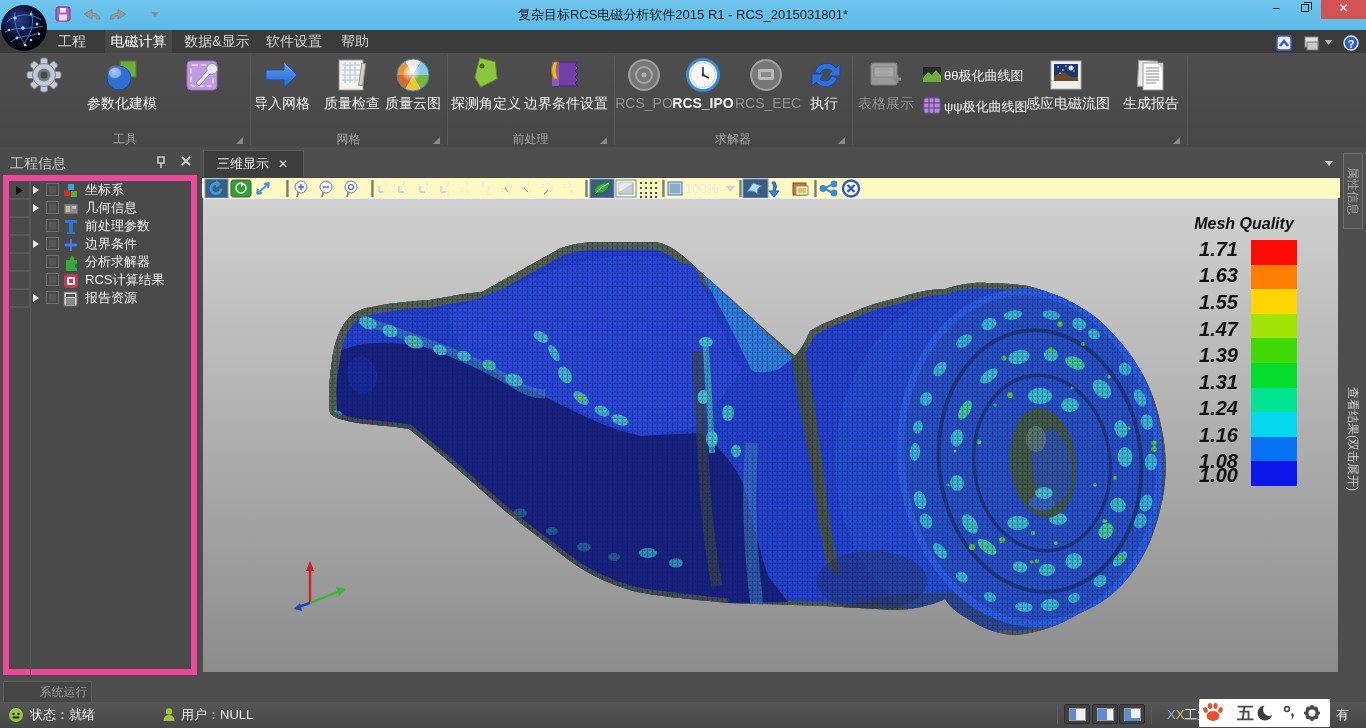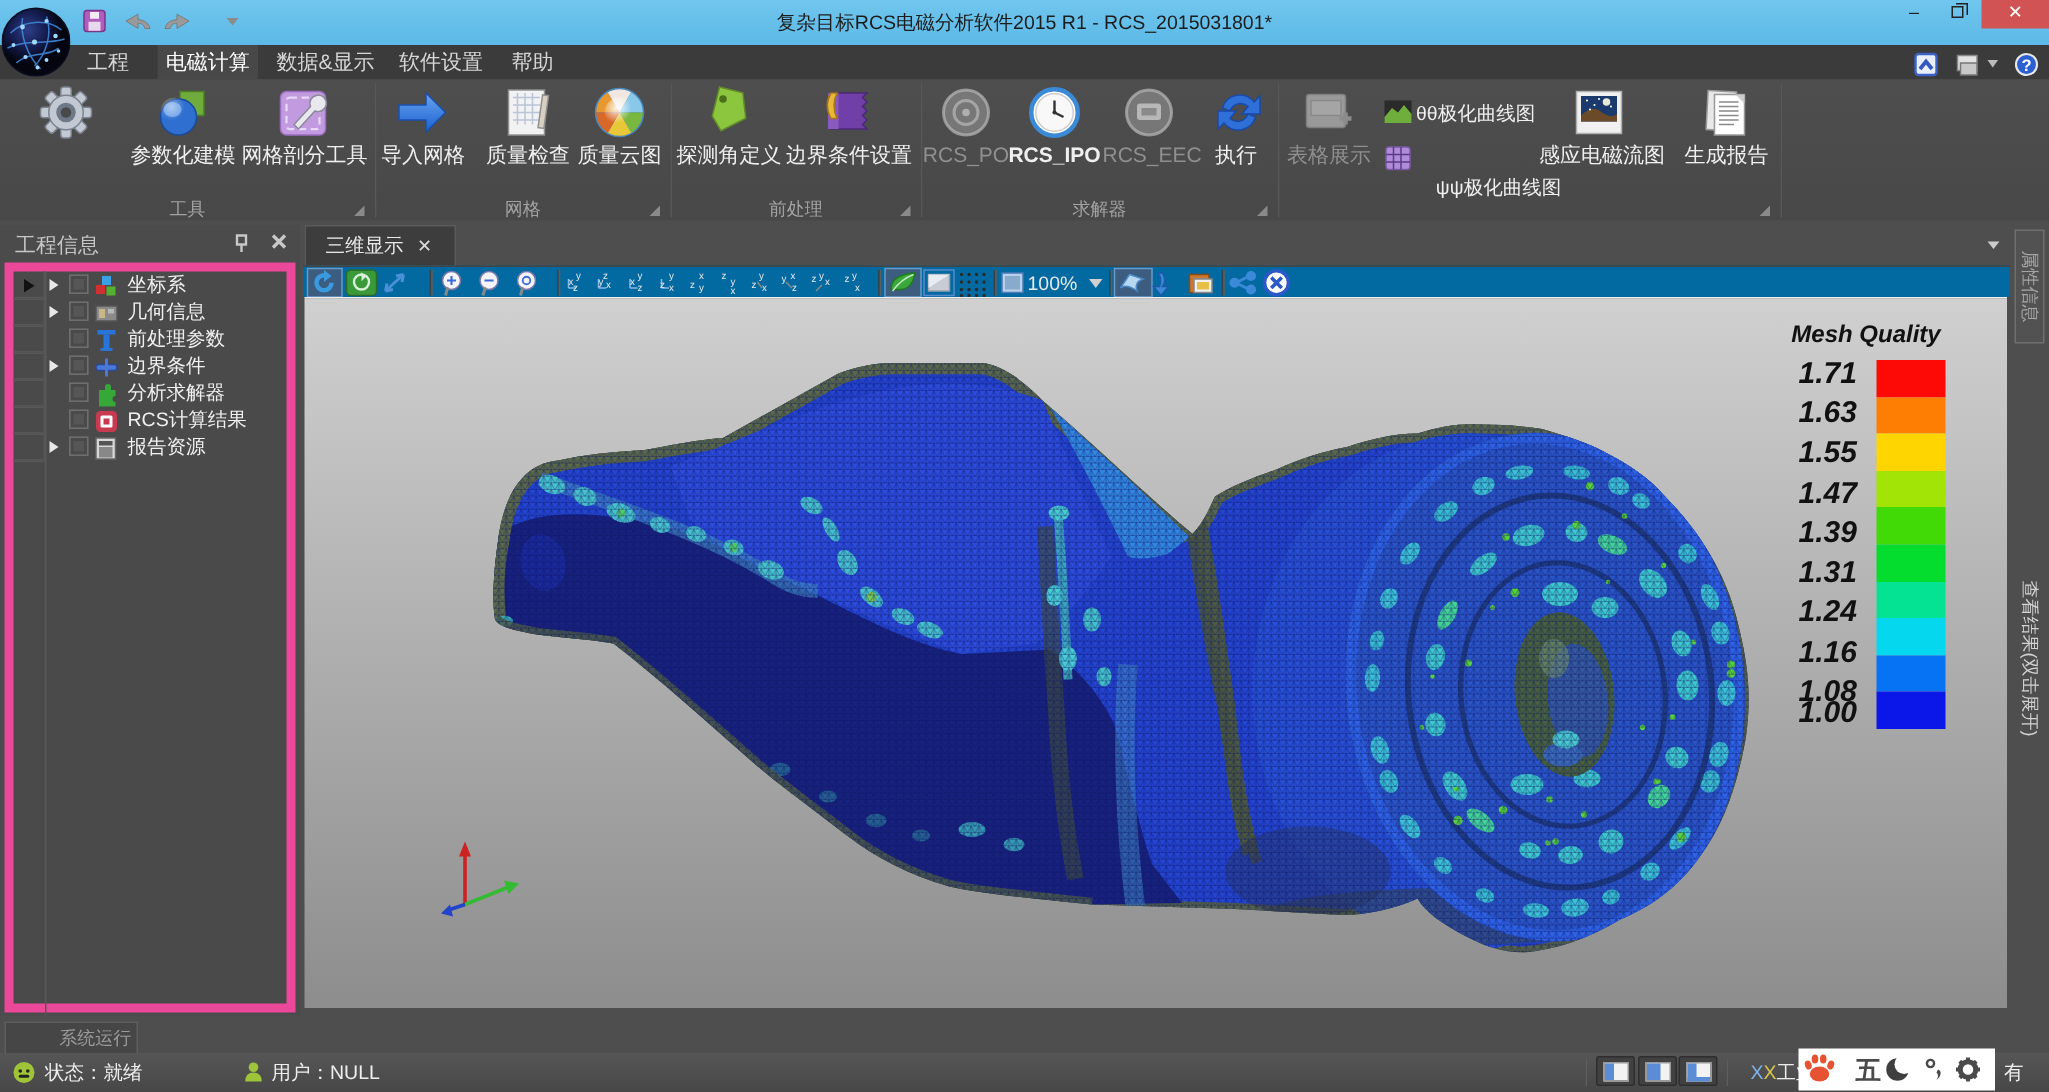--- a/index.html
+++ b/index.html
@@ -22,21 +22,21 @@
 #leftpanel{left:0;top:150px;width:200px;height:527px;background:#4b4b4b;}
 #lptitle{position:absolute;left:10px;top:5px;font-size:14px;color:#c6c6c6;}
 #treebox{position:absolute;left:3px;top:25px;width:194px;height:500px;border:6px solid #ec4899;background:#4a4a4a;}
 .trow{position:absolute;left:0;height:18px;width:192px;font-size:13px;color:#f0f0f0;line-height:18px;}
 .tcell{position:absolute;left:0;top:0;width:21px;height:18px;border-bottom:1px solid #565656;border-right:1px solid #565656;}
 .texp{position:absolute;left:24px;top:5px;width:0;height:0;border-top:4px solid transparent;border-bottom:4px solid transparent;border-left:6px solid #e8e8e8;}
 .tchk{position:absolute;left:37px;top:2px;width:13px;height:13px;background:#565656;border:1px solid #6e6e6e;box-shadow:inset 0 0 0 2px #4a4a4a;}
 .tlab{position:absolute;left:76px;top:0;}
 #vptabrow{left:202px;top:150px;width:1138px;height:27px;}
 #vptab{position:absolute;left:1px;top:0;width:101px;height:27px;background:#3d3d3d;border:1px solid #5a5a5a;border-bottom:none;color:#e8e8e8;font-size:13px;line-height:26px;}
-#vptoolbar{left:202px;top:177px;width:1138px;height:21px;background:#0369a1;border-top:1px solid #444;}
+#vptoolbar{left:202px;top:177px;width:1138px;height:21px;background:#fef9c3;border-top:1px solid #444;}
 #canvas{left:203px;top:198px;width:1135px;height:474px;background:linear-gradient(#d0d0d0,#8d8d8d);border-top:1px solid #eee;}
 #rightstrip{left:1340px;top:150px;width:26px;height:527px;background:#4e4e4e;}
 #bottomtabrow{left:0;top:677px;width:1366px;height:25px;background:#4e4e4e;}
 #systab{position:absolute;left:3px;top:4px;width:89px;height:21px;border:1px solid #5e5e5e;border-bottom:none;background:#464646;color:#9b9b9b;font-size:12px;text-align:center;line-height:20px;padding-left:32px;}
 #statusbar{left:0;top:702px;width:1366px;height:26px;background:linear-gradient(#565656,#474747);color:#ededed;font-size:13px;}
 .sbitem{position:absolute;top:0;height:26px;line-height:26px;}
 .winbtn{position:absolute;top:2px;width:26px;height:20px;background:#414141;border:1px solid #2e2e2e;border-radius:2px;}
 .winbtn .w{position:absolute;left:4px;top:3px;width:17px;height:13px;background:#f2f2f2;border:1px solid #999;}
 #imepop{position:absolute;left:1199px;top:-3px;width:131px;height:28px;background:#fff;}
 .lgn{position:absolute;left:950px;width:85px;text-align:right;font-weight:bold;font-style:italic;font-size:20px;color:#111;height:26px;line-height:26px;}
@@ -119,35 +119,34 @@
   <div class="glabel" style="left:0;width:250px">工具</div>
   <div class="glabel" style="left:250px;width:197px">网格</div>
   <div class="glabel" style="left:447px;width:167px">前处理</div>
   <div class="glabel" style="left:614px;width:238px">求解器</div>
   <div class="gcorner" style="left:236px"></div>
   <div class="gcorner" style="left:433px"></div>
   <div class="gcorner" style="left:600px"></div>
   <div class="gcorner" style="left:838px"></div>
   <div class="gcorner" style="left:1173px"></div>
   <div class="ritem" style="left:77px;width:90px"><span class="ic" id="ic-param"></span>参数化建模</div>
-  <div class="ritem" style="left:155px;width:96px"><span class="ic" id="ic-mesh"></span>网格剖分工具</div>
   <div class="ritem" style="left:252px;width:60px"><span class="ic" id="ic-imp"></span>导入网格</div>
   <div class="ritem" style="left:322px;width:60px"><span class="ic" id="ic-chk"></span>质量检查</div>
   <div class="ritem" style="left:383px;width:60px"><span class="ic" id="ic-cloud"></span>质量云图</div>
   <div class="ritem" style="left:447px;width:78px"><span class="ic" id="ic-tag"></span>探测角定义</div>
   <div class="ritem" style="left:521px;width:90px"><span class="ic" id="ic-book"></span>边界条件设置</div>
   <div class="ritem dis" style="left:614px;width:60px"><span class="ic" id="ic-po"></span>RCS_PO</div>
   <div class="ritem" style="left:672px;width:62px"><span class="ic" id="ic-ipo"></span><b>RCS_IPO</b></div>
   <div class="ritem dis" style="left:735px;width:62px"><span class="ic" id="ic-eec"></span>RCS_EEC</div>
   <div class="ritem" style="left:796px;width:56px"><span class="ic" id="ic-exec"></span>执行</div>
   <div class="ritem dis" style="left:856px;width:60px"><span class="ic" id="ic-table"></span>表格展示</div>
   <div class="ritem" style="left:1022px;width:92px"><span class="ic" id="ic-photo"></span>感应电磁流图</div>
   <div class="ritem" style="left:1121px;width:60px"><span class="ic" id="ic-rep"></span>生成报告</div>
   <div class="smallrow" style="left:944px;top:14px;width:110px;text-align:left">θθ极化曲线图</div>
-  <div class="smallrow" style="left:944px;top:63px;width:110px;text-align:center">ψψ极化曲线图</div>
+  <div class="smallrow" style="left:944px;top:45px;width:110px;text-align:left">ψψ极化曲线图</div>
 <svg style="position:absolute;left:0;top:0;width:1366px;height:94px" viewBox="0 0 1366 94">
 <defs>
 <radialGradient id="cloudg" cx="40%" cy="35%">
           <stop offset="0%" stop-color="#fff"></stop>
           <stop offset="100%" stop-color="#fff0"></stop>
         </radialGradient>
 <linearGradient id="bluearr" x1="0" y1="0" x2="0" y2="1">
           <stop offset="0%" stop-color="#6aa6f0"></stop>
           <stop offset="100%" stop-color="#1a5fd0"></stop>
         </linearGradient>

